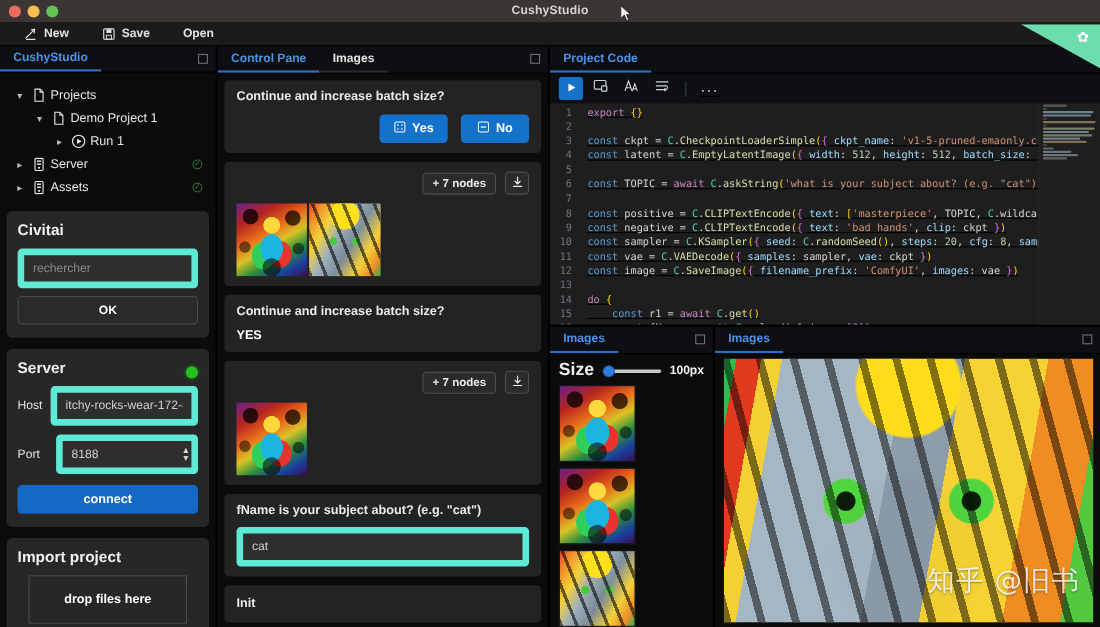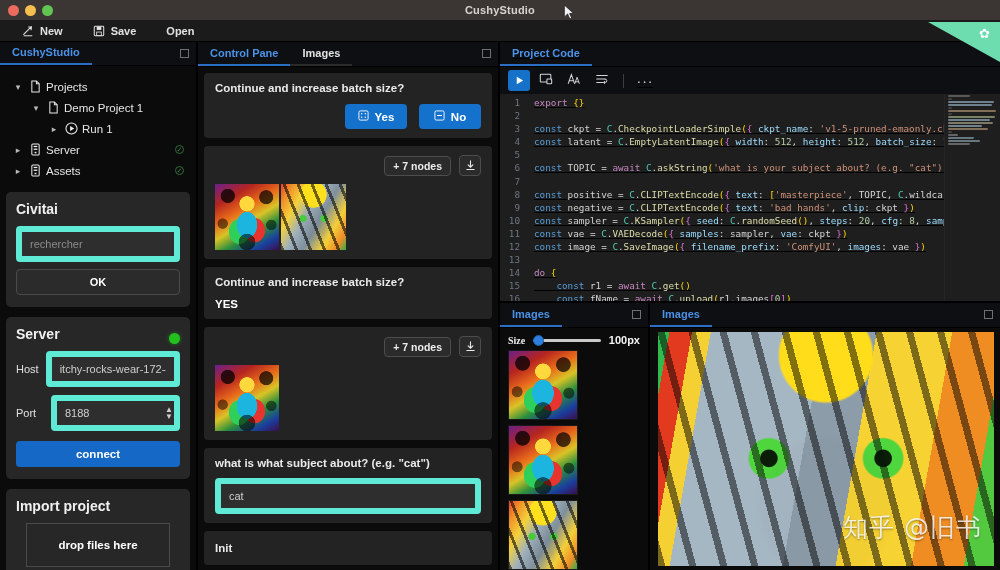--- a/index.html
+++ b/index.html
@@ -239,21 +239,21 @@
     background: #1e1e1e;
     border-left: 1px solid #252525;
     overflow: hidden;
   }
   .mm-line { height: 2px; margin: 1px 3px; border-radius: 1px; opacity: .65; }
 
   .bottom { flex: 1 1 auto; display: flex; gap: 2px; }
   .img-pane-sm { width: 148px; flex: 0 0 148px; background: #0b0b0b; position: relative; }
   .img-pane-lg { flex: 1 1 auto; background: #0b0b0b; position: relative; }
   .size-row { display: flex; align-items: center; gap: 8px; padding: 6px 8px 4px 8px; }
-  .size-label { font-size: 10px; color: #f0f0f0; font-weight: bold; font-family: Liberation Serif, serif; }
+  .size-label { font-size: 16px; color: #f0f0f0; font-weight: bold; }
   .slider { position: relative; flex: 1; height: 12px; display: flex; align-items: center; }
   .slider-track { width: 100%; height: 3px; background: #c9c9c9; border-radius: 2px; }
   .slider-knob {
     position: absolute; left: 0; top: 1px;
     width: 11px; height: 11px; border-radius: 50%;
     background: #2f7fe0; border: 1px solid #1f5fa8;
     cursor: pointer;
   }
   .size-val { font-size: 11px; color: #f5f5f5; font-weight: bold; }
   .img-list { padding: 0 0 0 8px; display: flex; flex-direction: column; gap: 5px; }
@@ -558,21 +558,21 @@
                   </svg>
               </span>
             </div>
           </div>
           <div class="thumbs">
             <div class="tile art-rainbow-cat" style="width:64px;height:66px"></div>
           </div>
         </div>
 
         <div class="block">
-          <div class="block-q">what is what subject about? (e.g. "cat")</div>
+          <div class="block-q">fName is your subject about? (e.g. "cat")</div>
           <div class="textfield-wrap">
             <input class="field" value="cat" style="">
           </div>
         </div>
 
         <div class="block" style="padding-top:11px;padding-bottom:11px">
           <div class="block-q">Init</div>
         </div>
 
       </div>

